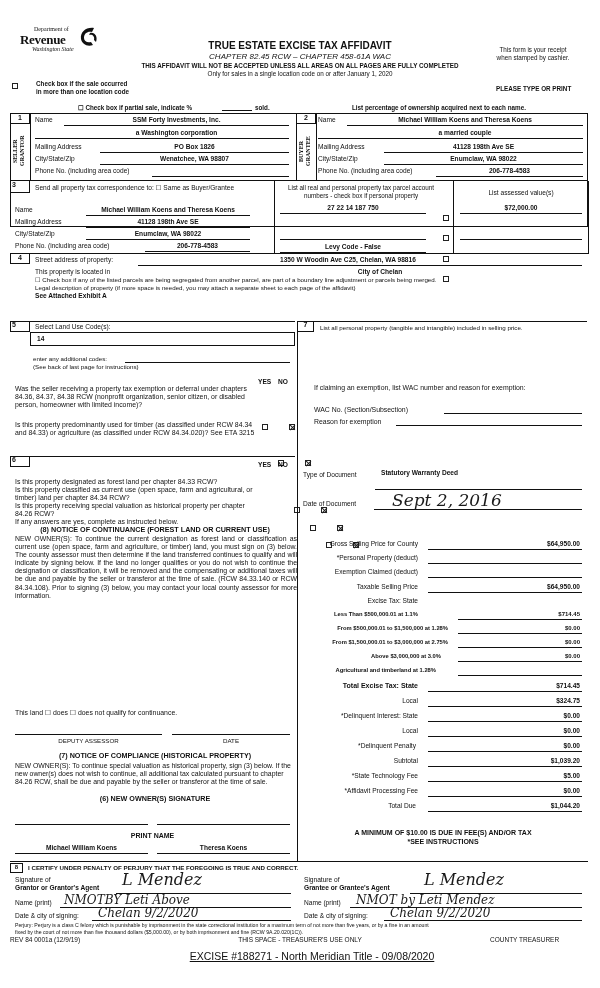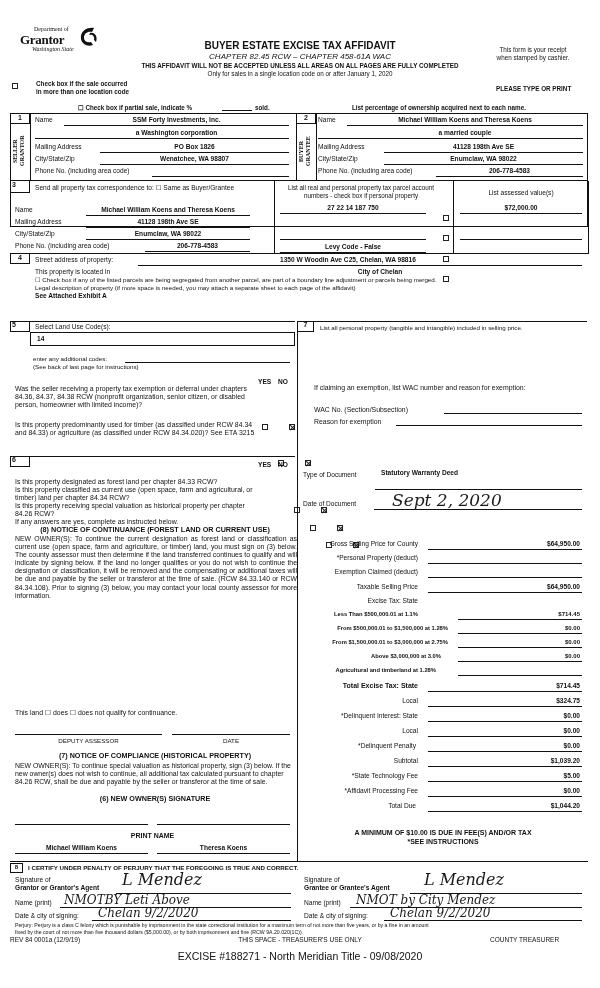--- a/index.html
+++ b/index.html
@@ -24,29 +24,29 @@
   .tax-val { position: absolute; font-size: 6.6px; font-weight: bold; text-align: right; white-space: nowrap; }
 </style>
 </head>
 <body>
 
 
 
 
 <div class="abs" style="left:20px;top:26px;width:72px;height:30px;">
   <div class="abs" style="left:14px;top:0;font-size:6px;font-family:'Liberation Serif',serif;">Department of</div>
-  <div class="abs b" style="left:0;top:6px;font-size:13px;font-family:'Liberation Serif',serif;letter-spacing:-0.3px;">Grantor</div>
+  <div class="abs b" style="left:0;top:6px;font-size:13px;font-family:'Liberation Serif',serif;letter-spacing:-0.3px;">Revenue</div>
   <div class="abs" style="left:12px;top:20px;font-size:6px;font-family:'Liberation Serif',serif;font-style:italic;">Washington State</div>
   <svg class="abs" style="left:58px;top:0;" width="20" height="22" viewBox="0 0 20 22">
     <path d="M16 2 C8 1 2 6 3 13 C4 18 9 21 15 19 L13 16 C9 17 6 15 6 12 C6 7 10 5 14 6 Z" fill="#111"></path>
     <path d="M11 9 C14 8 17 10 16 14 L18 16 C20 11 17 6 12 7 Z" fill="#111"></path>
   </svg>
 </div>
 
-<div class="abs b c" style="left:150px;top:40px;width:300px;font-size:10px;">BUYER ESTATE EXCISE TAX AFFIDAVIT</div>
+<div class="abs b c" style="left:150px;top:40px;width:300px;font-size:10px;">TRUE ESTATE EXCISE TAX AFFIDAVIT</div>
 <div class="abs c" style="left:150px;top:52px;width:300px;font-size:8px;font-style:italic;">CHAPTER 82.45 RCW – CHAPTER 458-61A WAC</div>
 <div class="abs b c" style="left:110px;top:62px;width:380px;font-size:6.3px;">THIS AFFIDAVIT WILL NOT BE ACCEPTED UNLESS ALL AREAS ON ALL PAGES ARE FULLY COMPLETED</div>
 <div class="abs c" style="left:150px;top:70px;width:300px;font-size:6.3px;">Only for sales in a single location code on or after January 1, 2020</div>
 
 <div class="abs c" style="left:484px;top:46px;width:98px;font-size:6.3px;line-height:8px;">
   <div>This form is your receipt</div>
   <div>when stamped by cashier.</div>
 </div>
 
 <span class="cb abs" style="left:12px;top:82px;"></span>
@@ -223,21 +223,21 @@
 <div class="lbl" style="left:314px;top:406px;font-size:6.9px;">WAC No. (Section/Subsection)</div>
 <div class="line" style="left:444px;top:413px;width:138px;"></div>
 <div class="lbl" style="left:314px;top:418px;font-size:6.9px;">Reason for exemption</div>
 <div class="line" style="left:396px;top:425px;width:186px;"></div>
 
 <div class="lbl" style="left:303px;top:471px;">Type of Document</div>
 <div class="lbl b" style="left:381px;top:469px;">Statutory Warranty Deed</div>
 <div class="line" style="left:375px;top:489px;width:207px;"></div>
 <div class="lbl" style="left:303px;top:500px;">Date of Document</div>
 <div class="line" style="left:374px;top:509px;width:208px;"></div>
-<div class="hand" style="left:392px;top:490px;font-size:17px;">Sept 2, 2020</div>
+<div class="hand" style="left:392px;top:490px;font-size:17px;">Sept 2, 2016</div>
 
 
 <div>
   <div class="tax-lbl" style="left:300px;top:540px;width:118px;">Gross Selling Price for County</div>
   <div class="line" style="left:428px;top:549px;width:154px;"></div>
   <div class="tax-val" style="left:428px;top:540px;width:152px;">$64,950.00</div>
 
   <div class="tax-lbl" style="left:300px;top:554px;width:118px;">*Personal Property (deduct)</div>
   <div class="line" style="left:428px;top:563px;width:154px;"></div>
 
@@ -328,27 +328,27 @@
 <div class="hand" style="left:98px;top:906px;font-size:12px;">Chelan 9/2/2020</div>
 
 <div class="lbl" style="left:304px;top:876px;line-height:8px;">
   <div>Signature of</div>
   <div class="b">Grantee or Grantee's Agent</div>
 </div>
 <div class="line" style="left:410px;top:893px;width:172px;"></div>
 <div class="hand" style="left:424px;top:870px;font-size:16px;">L Mendez</div>
 <div class="lbl" style="left:304px;top:899px;">Name (print)</div>
 <div class="line" style="left:350px;top:907px;width:232px;"></div>
-<div class="hand" style="left:356px;top:893px;font-size:12px;">NMOT by City Mendez</div>
+<div class="hand" style="left:356px;top:893px;font-size:12px;">NMOT by Leti Mendez</div>
 <div class="lbl" style="left:304px;top:912px;">Date &amp; city of signing:</div>
 <div class="line" style="left:384px;top:920px;width:198px;"></div>
 <div class="hand" style="left:390px;top:906px;font-size:12px;">Chelan 9/2/2020</div>
 
 <div class="lbl" style="left:15px;top:922px;font-size:5.2px;">Perjury: Perjury is a class C felony which is punishable by imprisonment in the state correctional institution for a maximum term of not more than five years, or by a fine in an amount</div>
 <div class="lbl" style="left:15px;top:929px;font-size:5.2px;">fixed by the court of not more than five thousand dollars ($5,000.00), or by both imprisonment and fine (RCW 9A.20.020(1C)).</div>
 <div class="lbl" style="left:10px;top:936px;font-size:6.5px;">REV 84 0001a (12/9/19)</div>
 <div class="lbl c" style="left:200px;top:936px;width:200px;font-size:6.5px;">THIS SPACE - TREASURER'S USE ONLY</div>
 <div class="lbl" style="left:490px;top:936px;font-size:6.5px;">COUNTY TREASURER</div>
 
-<div class="abs c" style="left:100px;top:950px;width:400px;font-size:10.5px;">EXCISE #188271 - North Meridian Title - 09/08/2020</div>
+<div class="abs c" style="left:112px;top:950px;width:400px;font-size:10.5px;text-decoration:underline;">EXCISE #188271 - North Meridian Title - 09/08/2020</div>
 
 
 
 
 </body></html>

